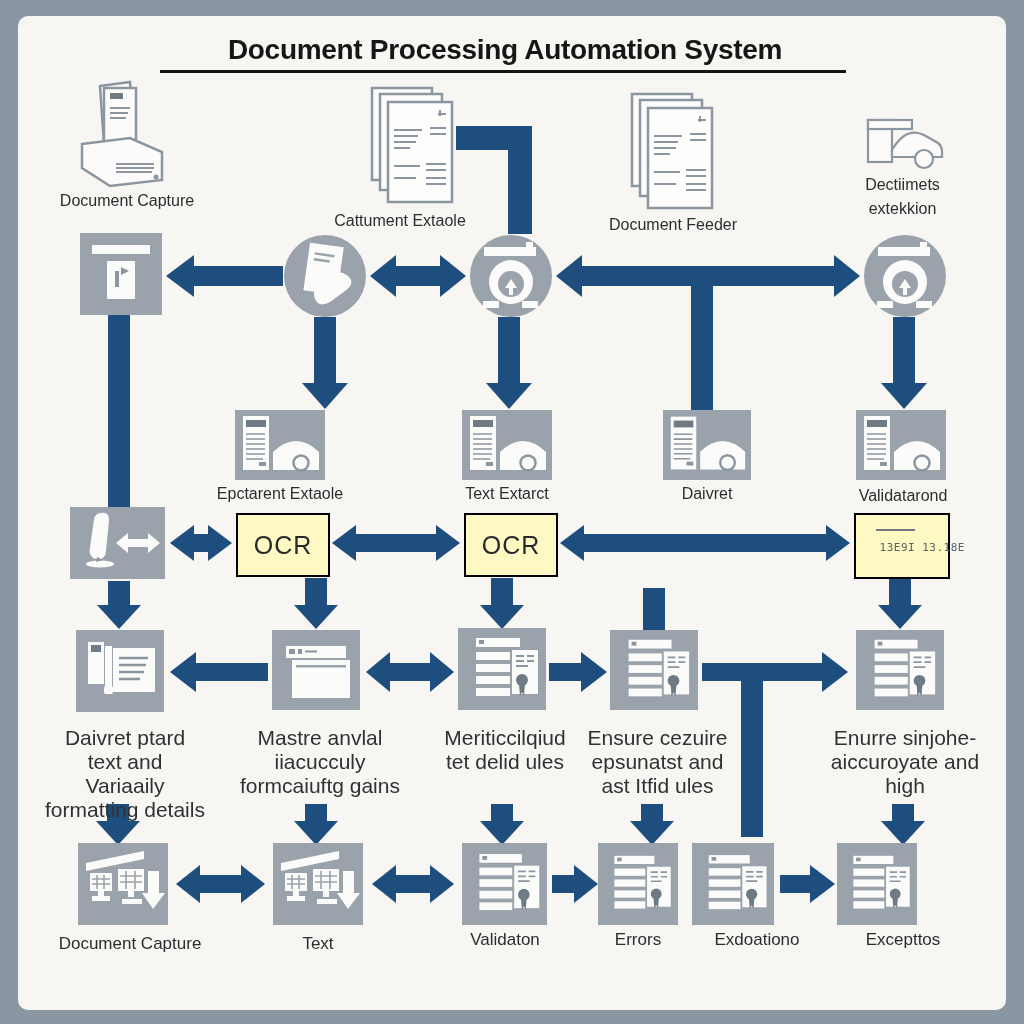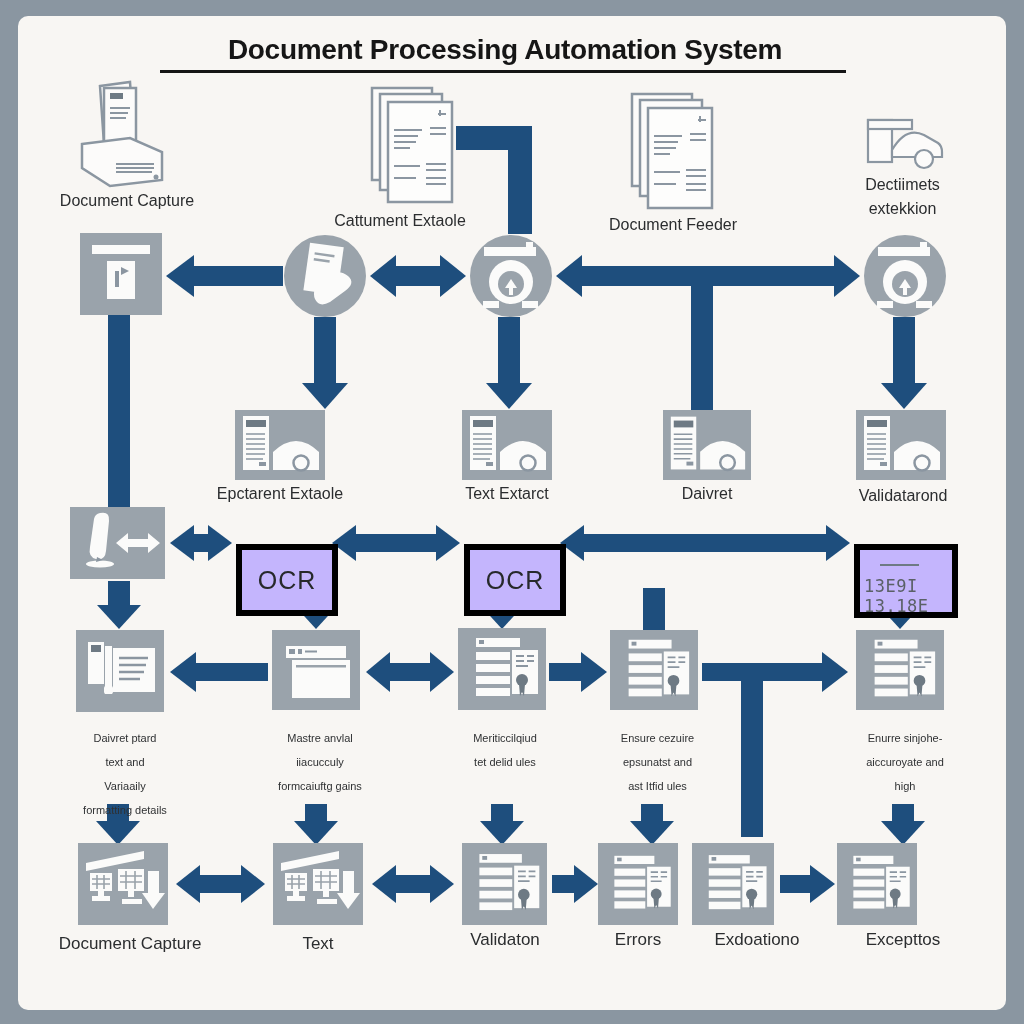--- a/index.html
+++ b/index.html
@@ -10,29 +10,29 @@
     color:#2b2d2f;
   }
   .canvas{position:absolute;left:18px;top:16px;width:988px;height:994px;
     background:#f8f6f3;border-radius:10px;}
   .abs{position:absolute;}
   .title{position:absolute;left:0;top:34px;width:1010px;text-align:center;
     font-size:28px;font-weight:700;color:#161616;letter-spacing:-0.3px;}
   .title-rule{position:absolute;left:160px;top:70px;width:686px;height:3px;background:#151515;}
   .node{position:absolute;background:#9aa3ab;}
   .circle{border-radius:50%;}
-  .whitebox{position:absolute;background:#c4b5fd;border:6px solid #000000;
-    display:flex;align-items:center;justify-content:center;margin-top:31px;}
+  .whitebox{position:absolute;background:#fef9c3;border:2px solid #000000;
+    display:flex;align-items:center;justify-content:center;}
   .ocr-text{font-size:25px;color:#27292b;letter-spacing:1px;}
-  .digits{position:absolute;left:4px;top:26px;width:100%;text-align:left;
-    font-size:17px;color:#5a6067;font-family:"DejaVu Sans Mono", monospace;letter-spacing:0.5px;}
+  .digits{position:absolute;left:17px;top:26px;width:100%;text-align:right;
+    font-size:11px;color:#5a6067;font-family:"DejaVu Sans Mono", monospace;letter-spacing:0.5px;}
   .digit-rule{position:absolute;left:22%;top:14px;width:42%;height:2px;background:#6e7a84;}
   .lbl{position:absolute;text-align:center;font-size:16px;color:#2b2d2f;}
   .lbl-lg{font-size:17px;}
-  .note{position:absolute;text-align:center;font-size:11px;line-height:24px;color:#2f3133;}
+  .note{position:absolute;text-align:center;font-size:21px;line-height:24px;color:#2f3133;}
   .note span{display:block;}
   .connectors{position:absolute;left:0;top:0;pointer-events:none;}
   .connectors *{fill:#1e4e7d;}
   .icon-fit{width:100%;height:100%;display:block;}
 </style>
 </head>
 <body>
 
 <svg width="0" height="0" style="position:absolute" aria-hidden="true">
   <defs>

